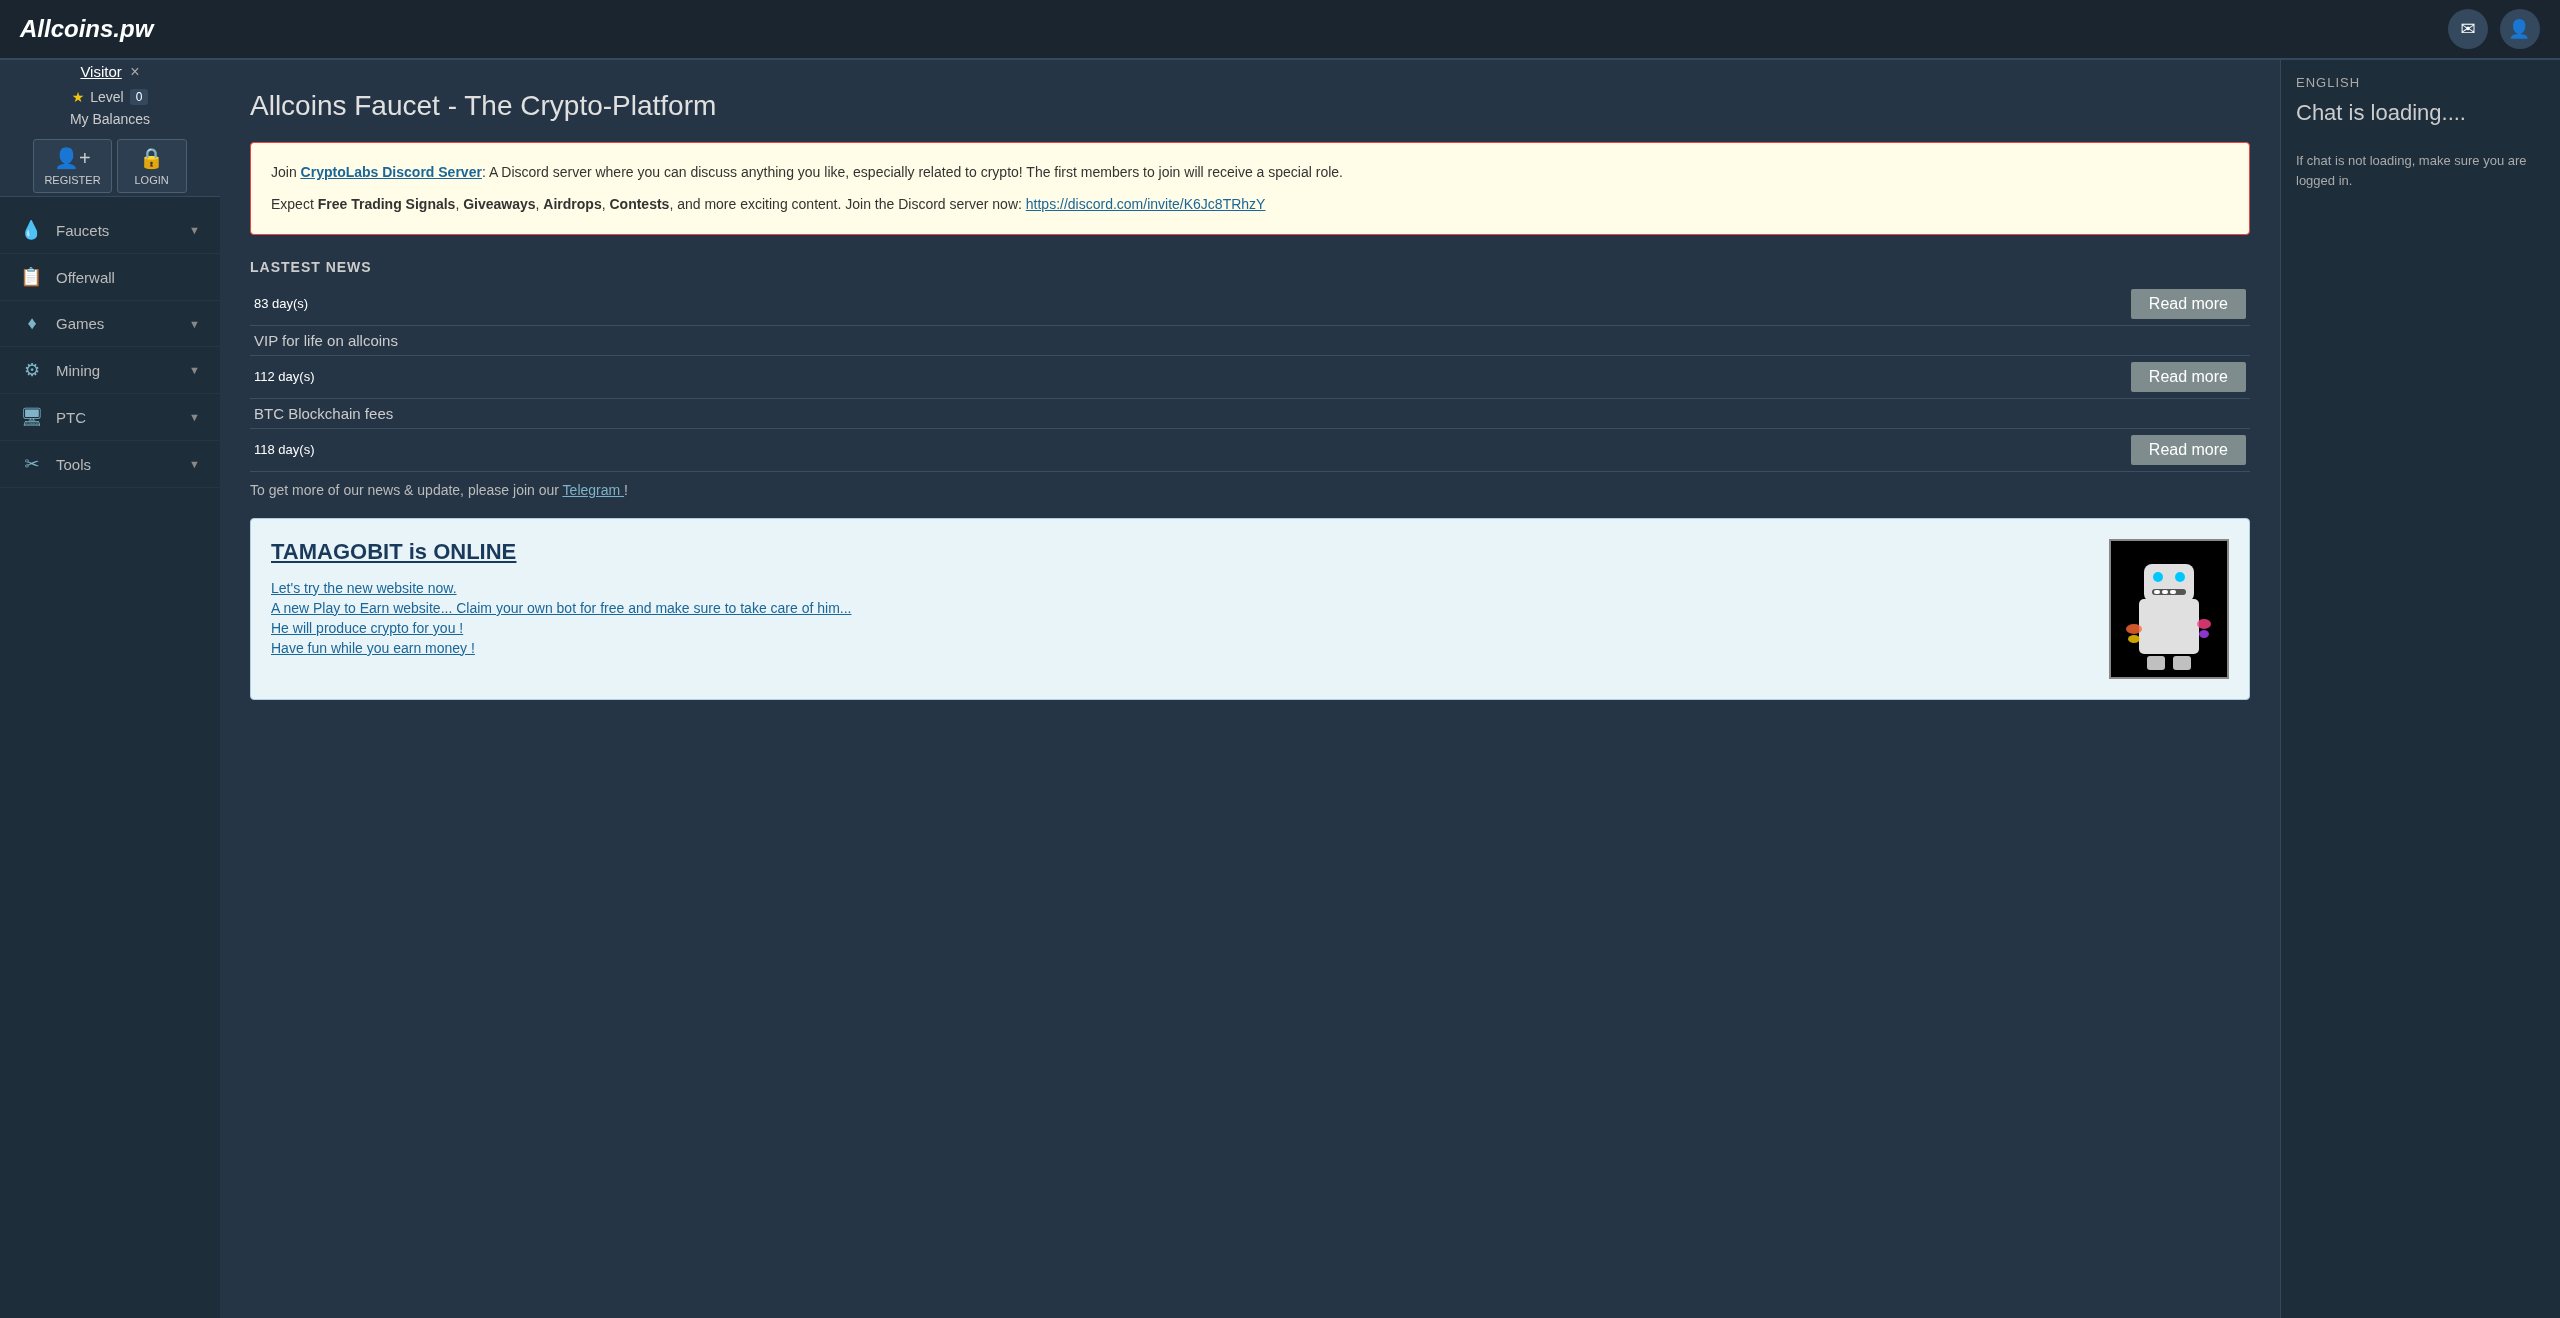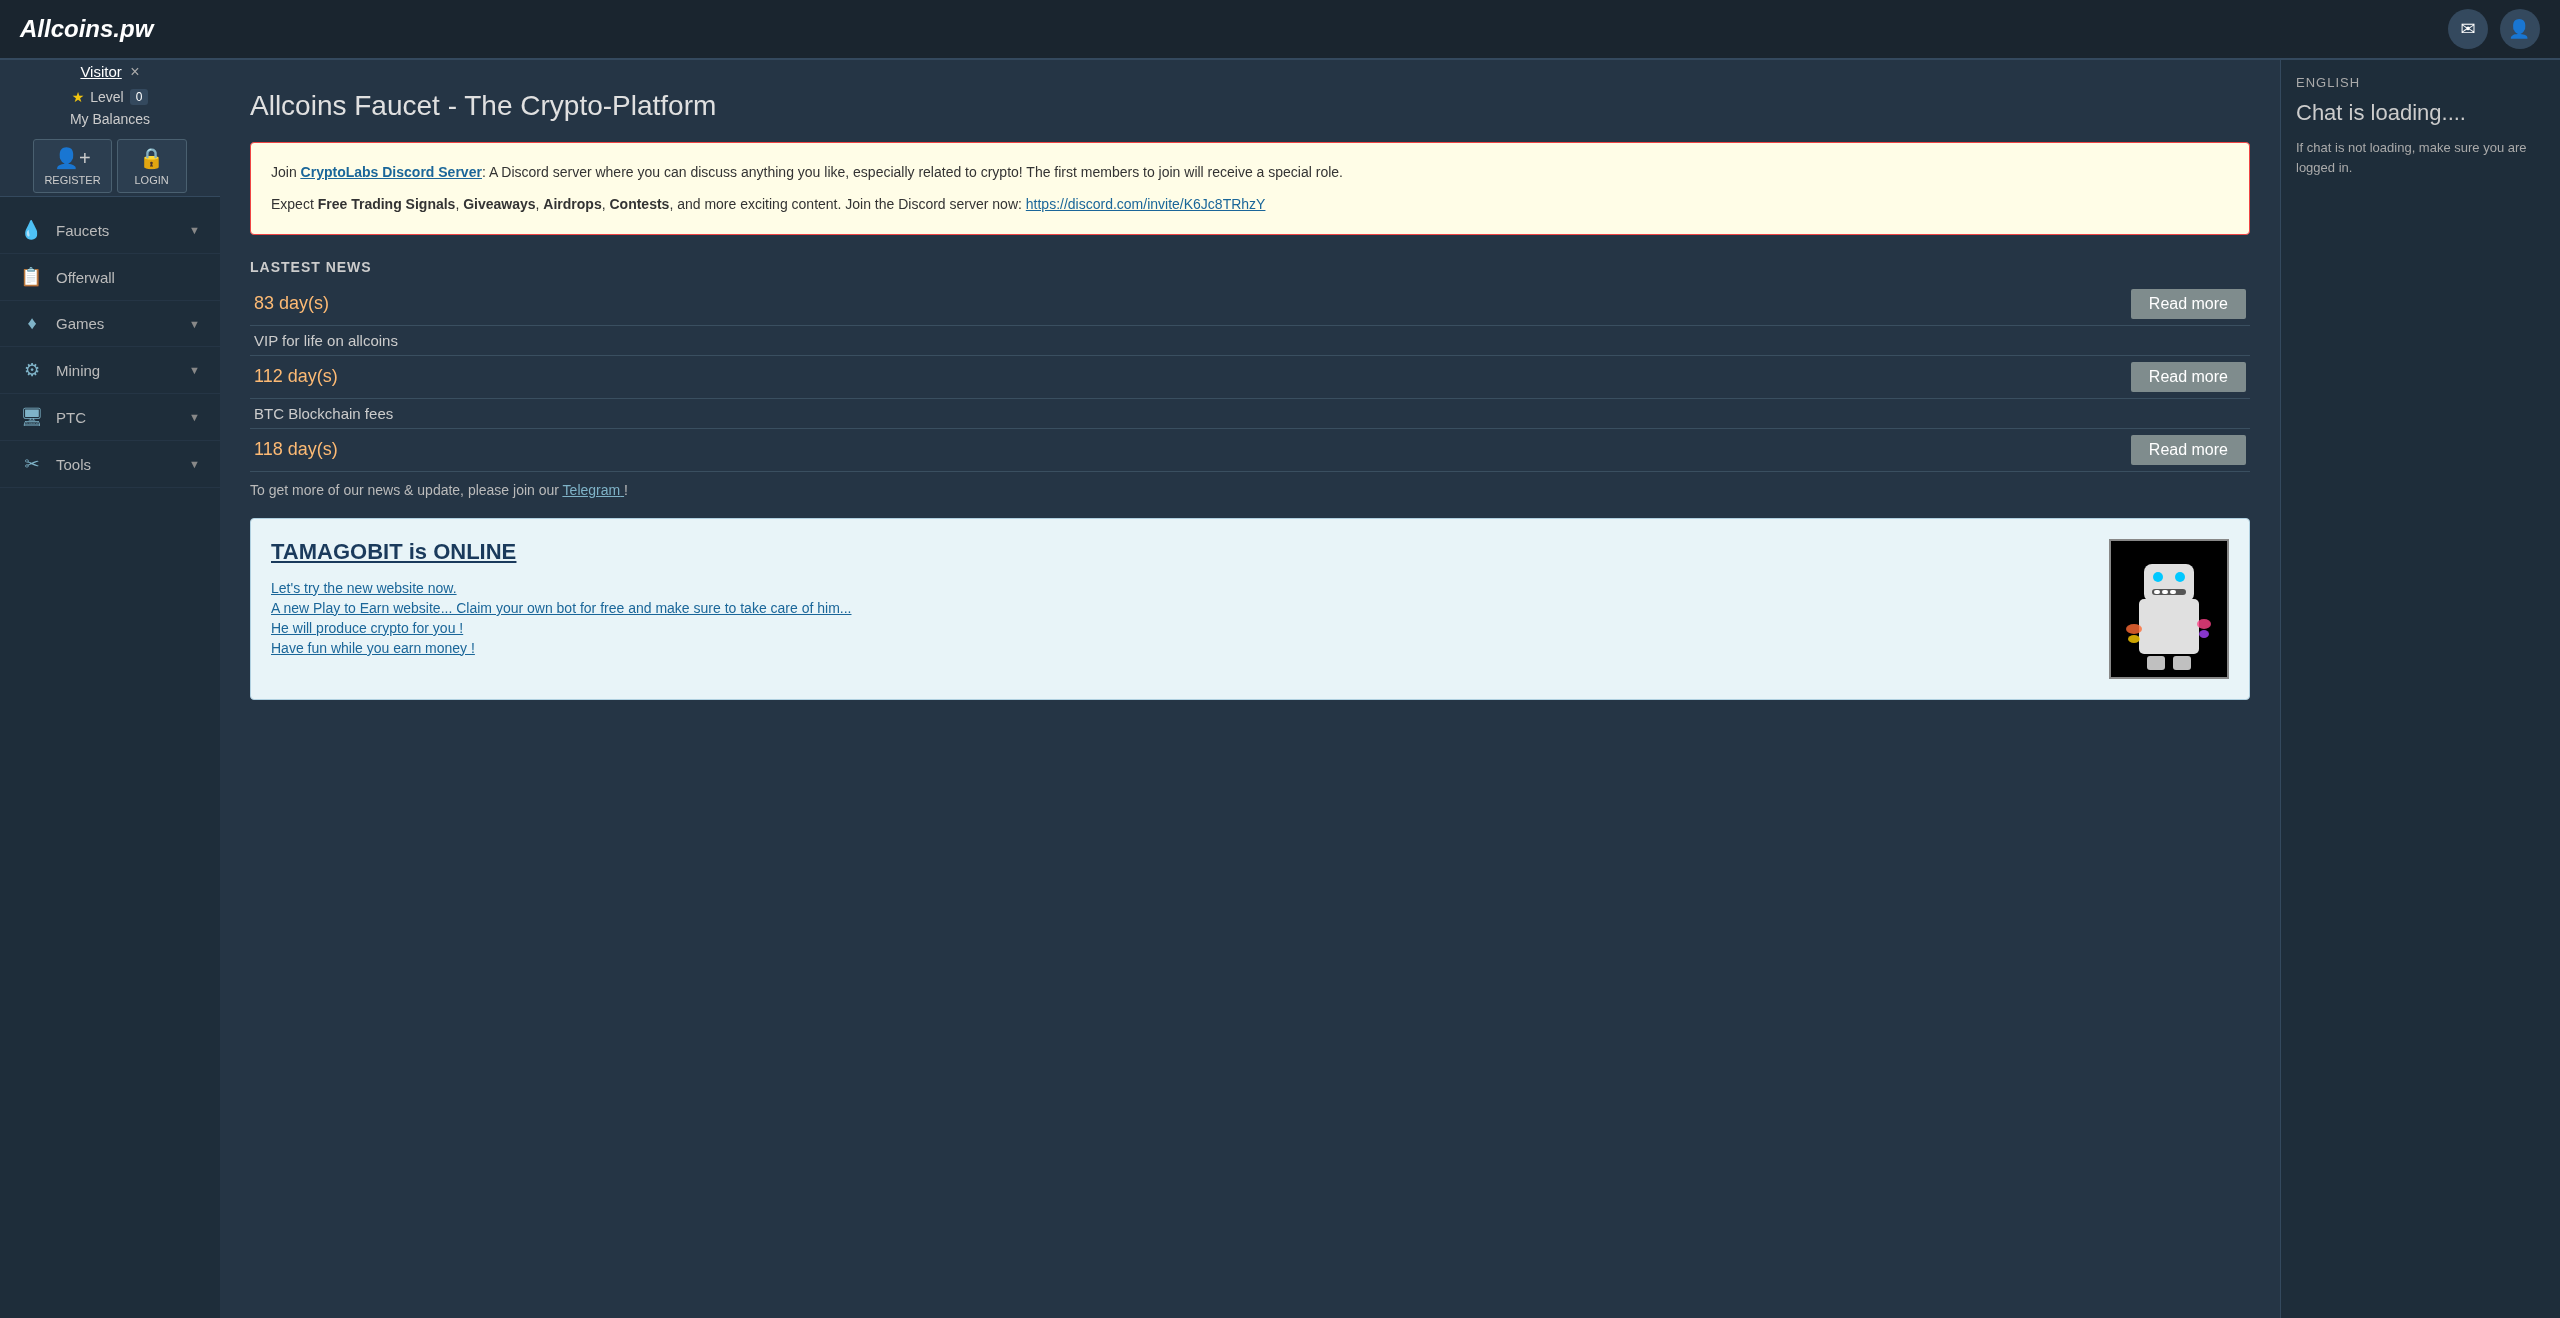--- a/index.html
+++ b/index.html
@@ -183,22 +183,22 @@
     .news-row {
       border-bottom: 1px solid #3a4f60;
     }
     .news-row td {
       padding: 6px 4px;
       vertical-align: middle;
       color: #bbb;
       font-size: 14px;
     }
     .news-row .news-days {
-      color: #fdba74;
-      font-size: 18px;
+      color: #ffffff;
+      font-size: 13px;
       width: 120px;
     }
     .news-row .news-title {
       color: #ccc;
       font-size: 15px;
     }
     .news-row .news-btn-cell {
       text-align: right;
       width: 140px;
     }
@@ -281,20 +281,21 @@
     }
     .chat-loading {
       font-size: 22px;
       color: #ccc;
       margin-bottom: 12px;
     }
     .chat-note {
       font-size: 13px;
       color: #aaa;
       line-height: 1.5;
+      margin-top: 13px;
     }
   </style>
 </head>
 <body>
 
 <div class="top-header">
   <div class="logo">Allcoins.pw</div>
   <div class="header-right">
     <button class="header-icon-btn">
       <span>✉</span>

